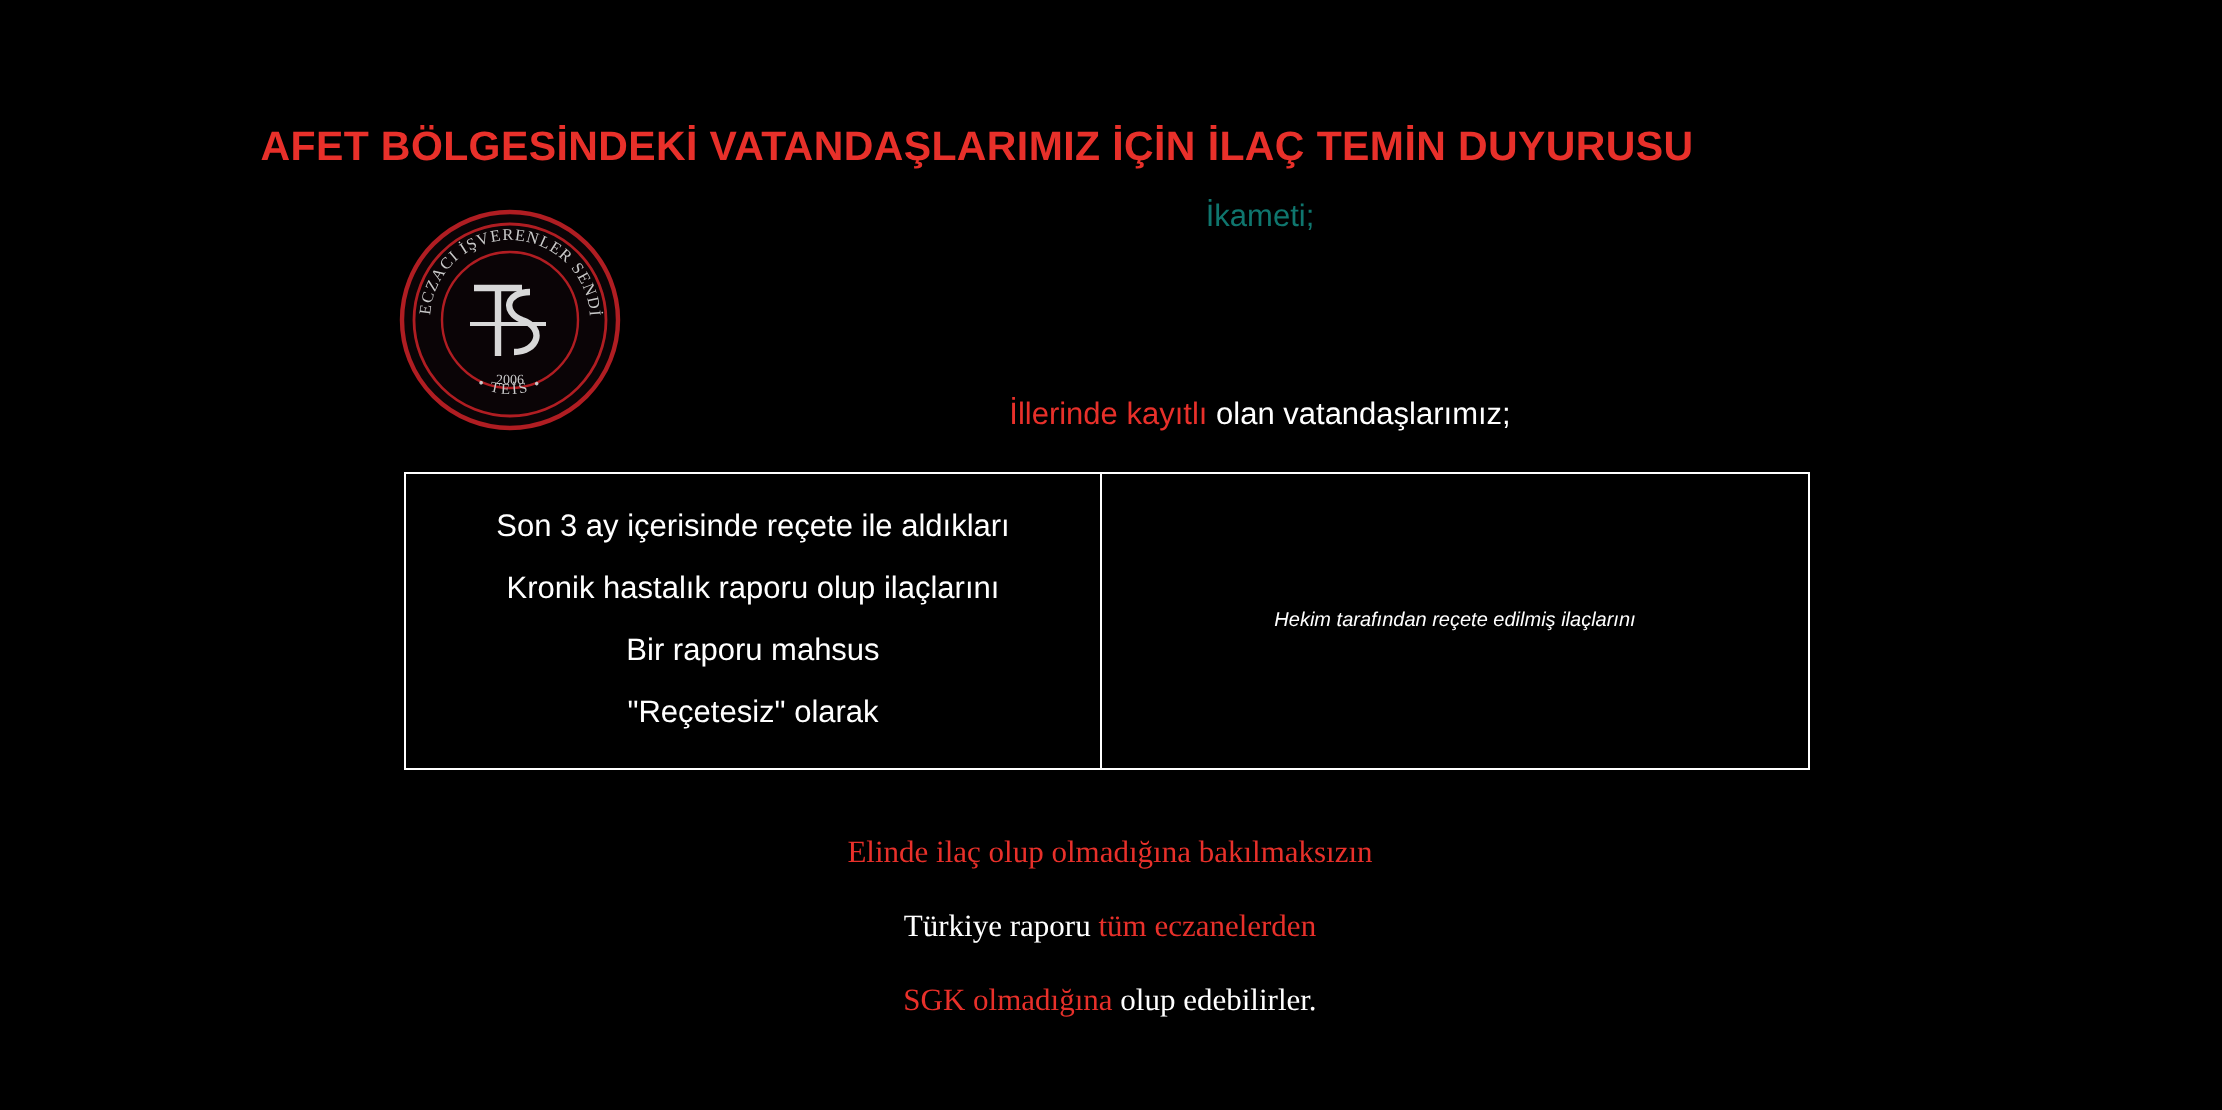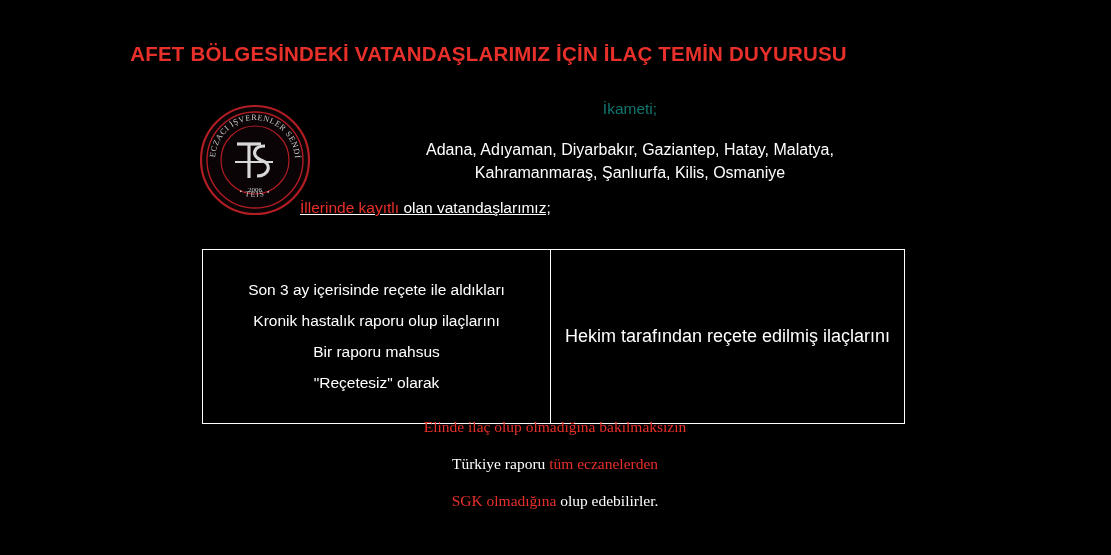--- a/index.html
+++ b/index.html
@@ -15,21 +15,21 @@
     overflow: hidden;
     position: relative;
   }
   .slide {
     position: relative;
     width: 1111px;
     height: 555px;
   }
   .title {
     position: absolute;
-    top: 42px;
+    top: 62px;
     left: 0;
     width: 977px;
     text-align: center;
     color: #e8302a;
     font-size: 20.5px;
     font-weight: bold;
     letter-spacing: 0.2px;
   }
   .logo {
     position: absolute;
@@ -57,37 +57,35 @@
     text-align: center;
     font-size: 16px;
     line-height: 23px;
     color: #ffffff;
   }
   .registered {
     position: absolute;
     top: 199px;
     left: 300px;
     width: 660px;
-    text-align: left;
+    text-align: center;
     font-size: 15.5px;
     color: #ffffff;
-    text-decoration: underline;
   }
   .registered .red { color: #e8302a; }
 
   .box {
     position: absolute;
     left: 202px;
     top: 236px;
     width: 703px;
-    height: 175px;
+    height: 149px;
     border: 1.6px solid #ffffff;
     box-sizing: border-box;
     display: flex;
-    margin-top: 13px;
   }
   .box-left {
     width: 348px;
     border-right: 1.6px solid #ffffff;
     box-sizing: border-box;
     display: flex;
     flex-direction: column;
     justify-content: center;
     align-items: center;
     gap: 13px;
@@ -100,23 +98,24 @@
   }
   .box-right {
     flex: 1;
     display: flex;
     align-items: center;
     justify-content: center;
     padding: 4px 10px;
     box-sizing: border-box;
   }
   .box-right .line {
-    font-size: 18px;
+    font-size: 10px;
     color: #ffffff;
     text-align: center;
+    font-style: italic;
   }
 
   .footer {
     position: absolute;
     left: 200px;
     top: 408px;
     width: 710px;
     text-align: center;
   }
   .footer .f-line {
@@ -154,24 +153,20 @@
         <path d="M 38,40 H 62"></path>
         <path d="M 50,40 V 74"></path>
         <path d="M 66,42 C 54,42 52,52 62,56 C 74,60 70,72 58,72"></path>
       </g>
       <path d="M 36,58 H 74" stroke="#d8d8d8" stroke-width="2" fill="none"></path>
     </svg>
   </div>
 
   <div class="ikameti">İkameti;</div>
 
-  <div class="cities">
-    <div>Adana, Adıyaman, Diyarbakır, Gaziantep, Hatay, Malatya,</div>
-    <div>Kahramanmaraş, Şanlıurfa, Kilis, Osmaniye</div>
-  </div>
 
   <div class="registered">
     <span class="red">İllerinde kayıtlı</span><span> olan vatandaşlarımız;</span>
   </div>
 
   <div class="box">
     <div class="box-left">
       <div class="line">Son 3 ay içerisinde reçete ile aldıkları</div>
       <div class="line">Kronik hastalık raporu olup ilaçlarını</div>
       <div class="line">Bir raporu mahsus</div>

